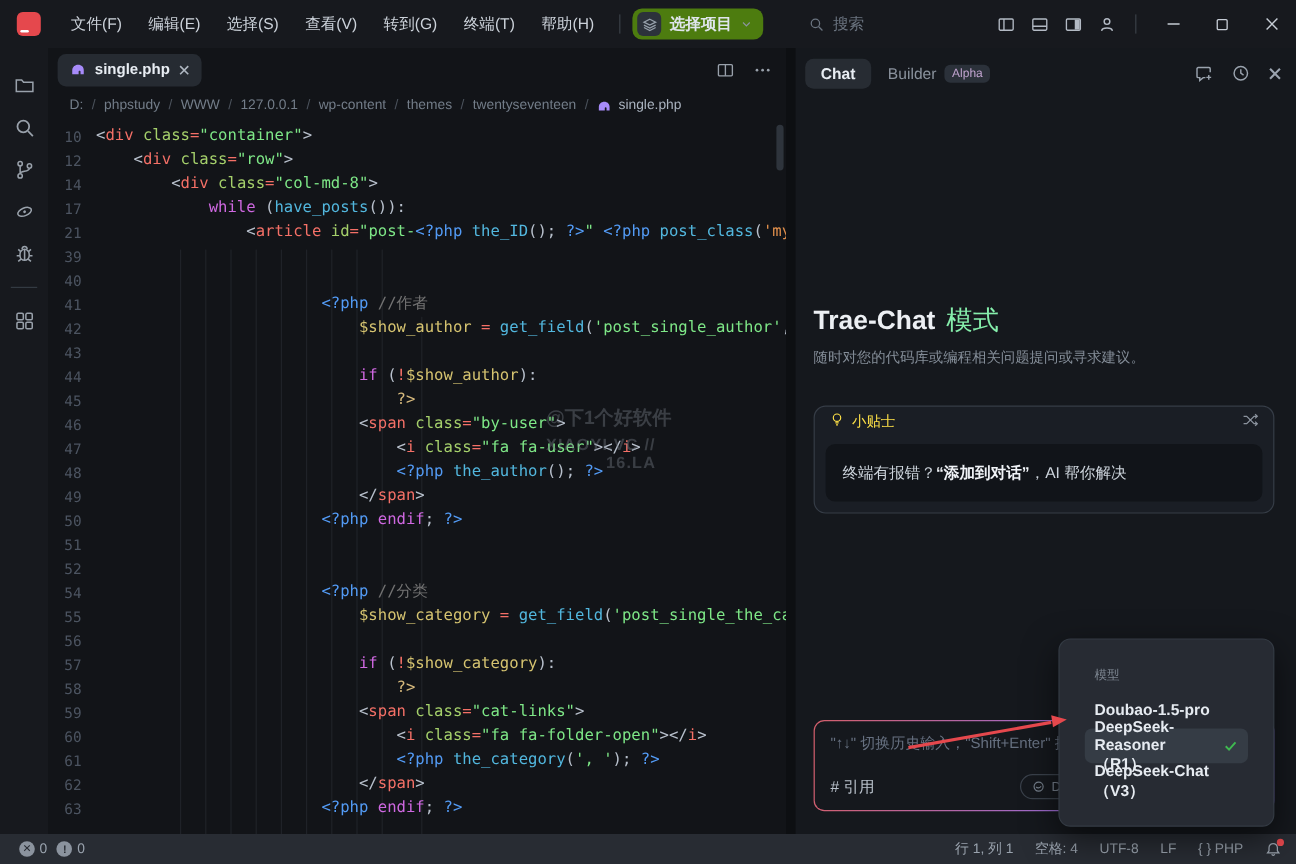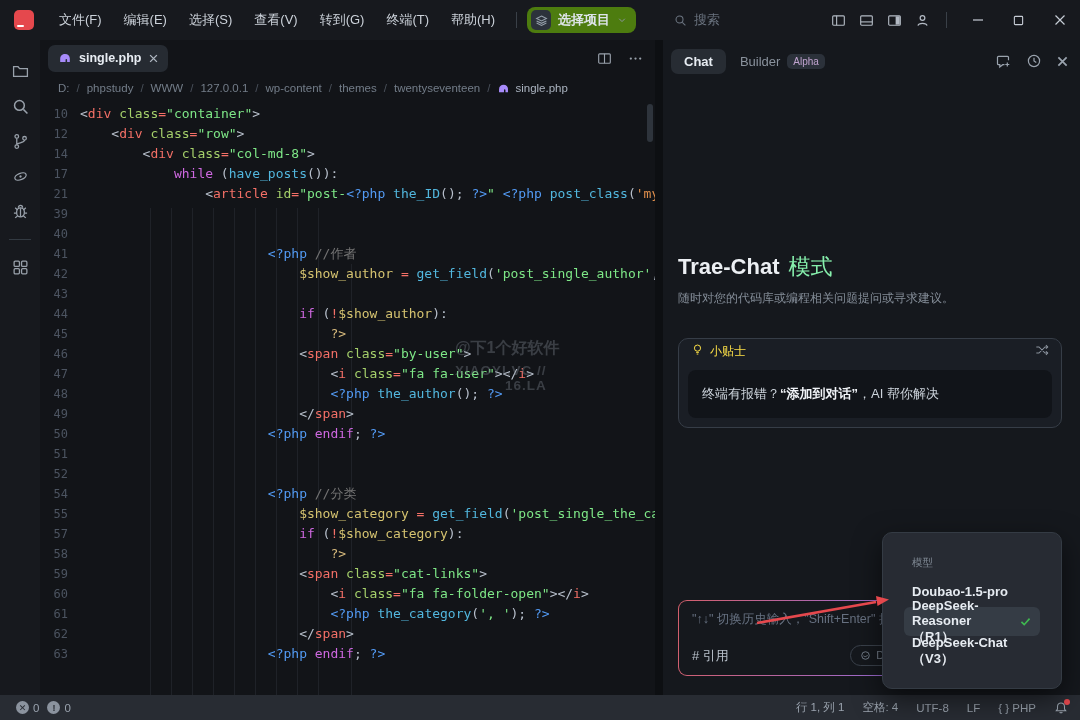--- a/index.html
+++ b/index.html
@@ -299,20 +299,21 @@
         <div class="code-row"><span class="ln">45</span><span class="code-text" style="padding-left: 32ch;"><span class="tk c-yel">?&gt;</span></span></div>
         <div class="code-row"><span class="ln">46</span><span class="code-text" style="padding-left: 28ch;"><span class="tk c-p">&lt;</span><span class="tk c-tag">span</span><span class="tk c-attr"> class</span><span class="tk c-op">=</span><span class="tk c-str">"by-user"</span><span class="tk c-p">&gt;</span></span></div>
         <div class="code-row"><span class="ln">47</span><span class="code-text" style="padding-left: 32ch;"><span class="tk c-p">&lt;</span><span class="tk c-tag">i</span><span class="tk c-attr"> class</span><span class="tk c-op">=</span><span class="tk c-str">"fa fa-user"</span><span class="tk c-p">&gt;&lt;/</span><span class="tk c-tag">i</span><span class="tk c-p">&gt;</span></span></div>
         <div class="code-row"><span class="ln">48</span><span class="code-text" style="padding-left: 32ch;"><span class="tk c-php">&lt;?php </span><span class="tk c-fn">the_author</span><span class="tk c-p">(); </span><span class="tk c-php">?&gt;</span></span></div>
         <div class="code-row"><span class="ln">49</span><span class="code-text" style="padding-left: 28ch;"><span class="tk c-p">&lt;/</span><span class="tk c-tag">span</span><span class="tk c-p">&gt;</span></span></div>
         <div class="code-row"><span class="ln">50</span><span class="code-text" style="padding-left: 24ch;"><span class="tk c-php">&lt;?php </span><span class="tk c-kw">endif</span><span class="tk c-p">; </span><span class="tk c-php">?&gt;</span></span></div>
         <div class="code-row"><span class="ln">51</span><span class="code-text" style="padding-left: 0ch;"></span></div>
         <div class="code-row"><span class="ln">52</span><span class="code-text" style="padding-left: 0ch;"></span></div>
         <div class="code-row"><span class="ln">54</span><span class="code-text" style="padding-left: 24ch;"><span class="tk c-php">&lt;?php </span><span class="tk c-cm">//分类</span></span></div>
         <div class="code-row"><span class="ln">55</span><span class="code-text" style="padding-left: 28ch;"><span class="tk c-var">$show_category</span><span class="tk c-p"> </span><span class="tk c-op">=</span><span class="tk c-p"> </span><span class="tk c-fn">get_field</span><span class="tk c-p">(</span><span class="tk c-str">'post_single_the_ca</span></span></div>
+        <div class="code-row"><span class="ln">56</span><span class="code-text" style="padding-left: 0ch;"></span></div>
         <div class="code-row"><span class="ln">57</span><span class="code-text" style="padding-left: 28ch;"><span class="tk c-kw">if</span><span class="tk c-p"> (</span><span class="tk c-op">!</span><span class="tk c-var">$show_category</span><span class="tk c-p">):</span></span></div>
         <div class="code-row"><span class="ln">58</span><span class="code-text" style="padding-left: 32ch;"><span class="tk c-yel">?&gt;</span></span></div>
         <div class="code-row"><span class="ln">59</span><span class="code-text" style="padding-left: 28ch;"><span class="tk c-p">&lt;</span><span class="tk c-tag">span</span><span class="tk c-attr"> class</span><span class="tk c-op">=</span><span class="tk c-str">"cat-links"</span><span class="tk c-p">&gt;</span></span></div>
         <div class="code-row"><span class="ln">60</span><span class="code-text" style="padding-left: 32ch;"><span class="tk c-p">&lt;</span><span class="tk c-tag">i</span><span class="tk c-attr"> class</span><span class="tk c-op">=</span><span class="tk c-str">"fa fa-folder-open"</span><span class="tk c-p">&gt;&lt;/</span><span class="tk c-tag">i</span><span class="tk c-p">&gt;</span></span></div>
         <div class="code-row"><span class="ln">61</span><span class="code-text" style="padding-left: 32ch;"><span class="tk c-php">&lt;?php </span><span class="tk c-fn">the_category</span><span class="tk c-p">(</span><span class="tk c-str">', '</span><span class="tk c-p">); </span><span class="tk c-php">?&gt;</span></span></div>
         <div class="code-row"><span class="ln">62</span><span class="code-text" style="padding-left: 28ch;"><span class="tk c-p">&lt;/</span><span class="tk c-tag">span</span><span class="tk c-p">&gt;</span></span></div>
         <div class="code-row"><span class="ln">63</span><span class="code-text" style="padding-left: 24ch;"><span class="tk c-php">&lt;?php </span><span class="tk c-kw">endif</span><span class="tk c-p">; </span><span class="tk c-php">?&gt;</span></span></div>
       </div>
     <div class="watermark">
       <div class="wm1">@下1个好软件</div>

